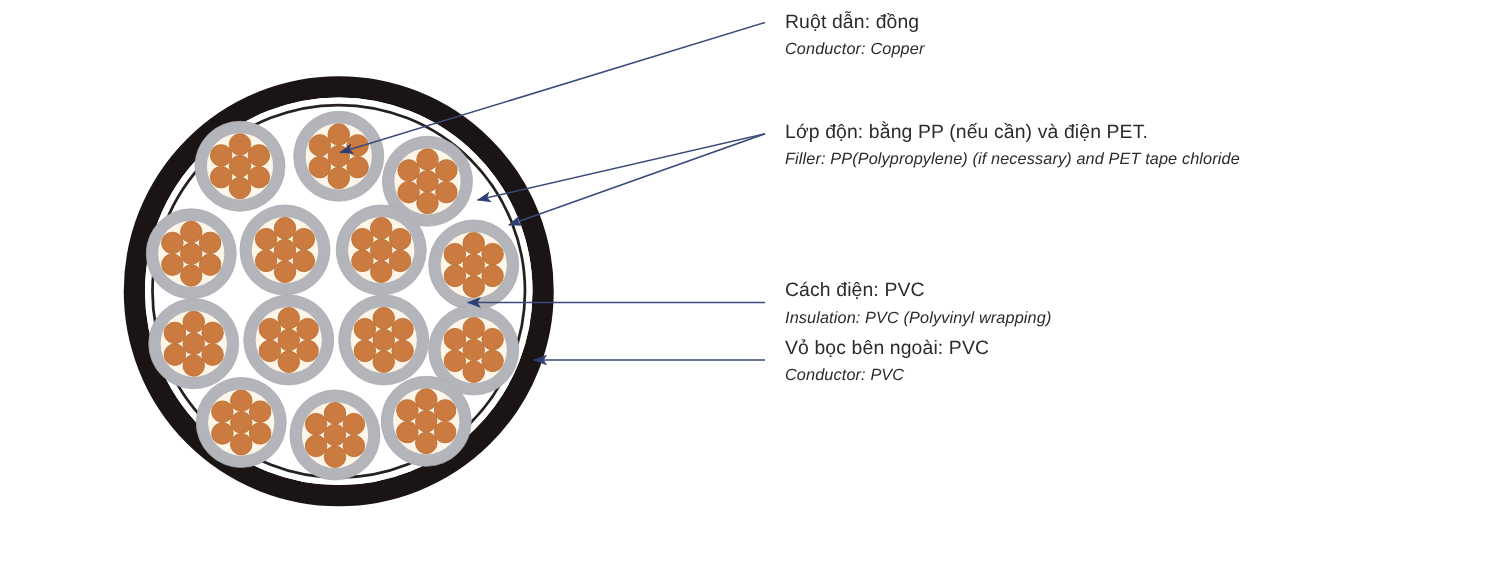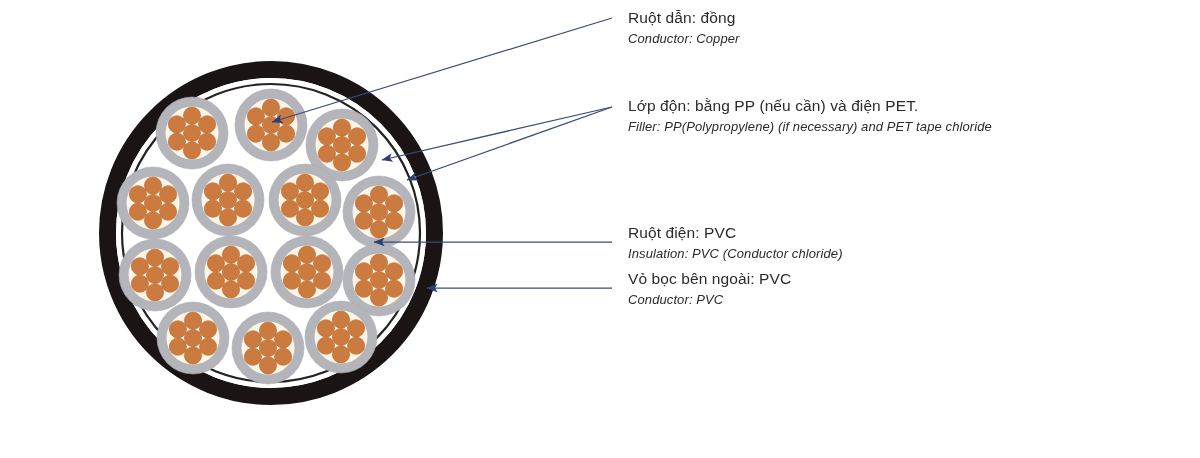--- a/index.html
+++ b/index.html
@@ -123,22 +123,22 @@
     <div class="callout-vi">Ruột dẫn: đồng</div>
     <div class="callout-en">Conductor: Copper</div>
   </div>
 
   <div class="callout-block" id="callout-filler">
     <div class="callout-vi">Lớp độn: bằng PP (nếu cần) và điện PET.</div>
     <div class="callout-en">Filler: PP(Polypropylene) (if necessary) and PET tape chloride</div>
   </div>
 
   <div class="callout-block" id="callout-insulation">
-    <div class="callout-vi">Ruột điện: PVC</div>
-    <div class="callout-en">Insulation: PVC (Conductor chloride)</div>
+    <div class="callout-vi">Cách điện: PVC</div>
+    <div class="callout-en">Insulation: PVC (Polyvinyl wrapping)</div>
   </div>
 
   <div class="callout-block" id="callout-oversheath">
     <div class="callout-vi">Vỏ bọc bên ngoài: PVC</div>
     <div class="callout-en">Conductor: PVC</div>
   </div>
 
 </div>
 
 </body></html>

